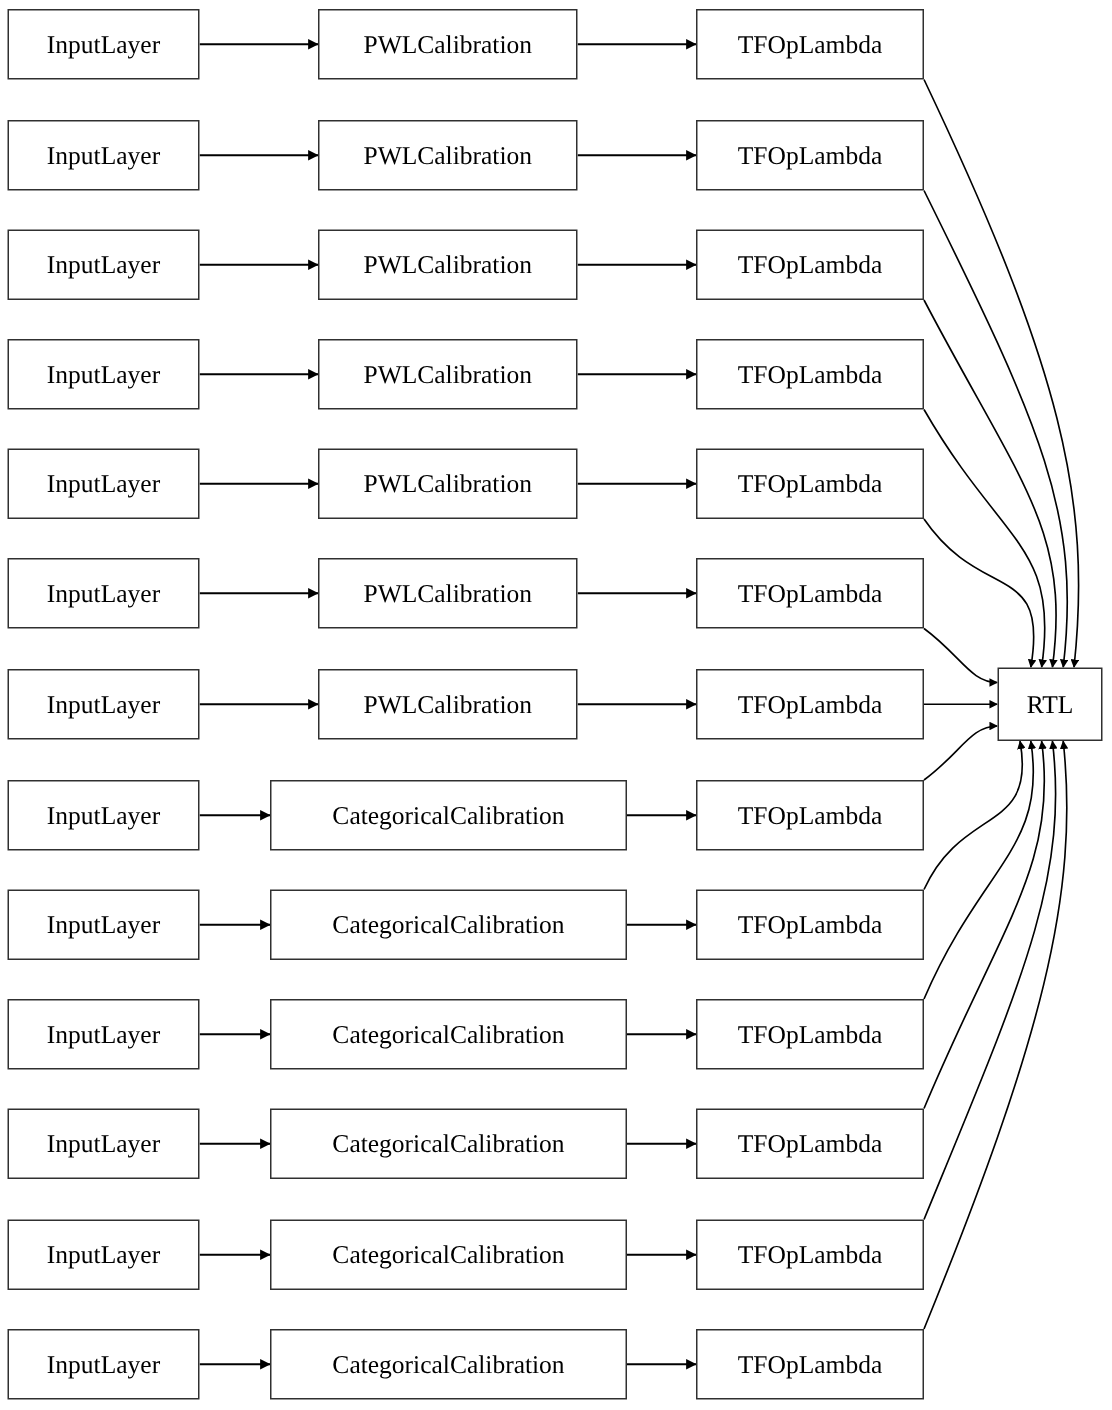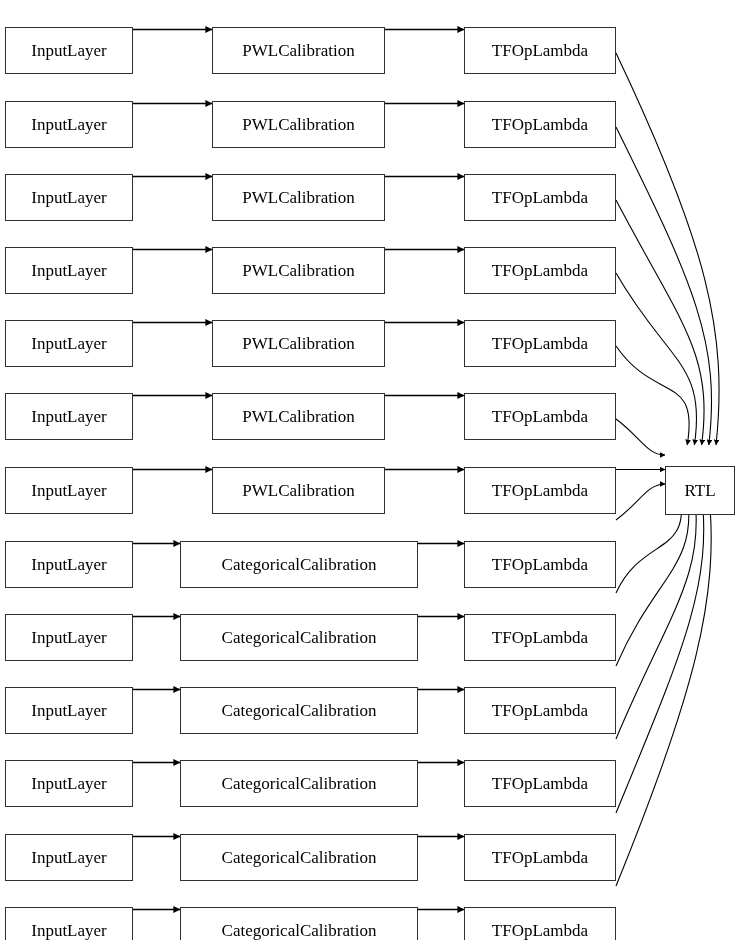--- a/index.html
+++ b/index.html
@@ -30,21 +30,20 @@
     border: 1px solid #303030;
     background: #ffffff;
     display: flex;
     align-items: center;
     justify-content: center;
     font-size: 17px;
     color: #000000;
     line-height: 1;
     white-space: nowrap;
     z-index: 2;
-    margin-top: 21px;
   }
   .node-label {
     display: block;
     padding-bottom: 1px;
   }
 </style>
 </head>
 <body>
 
 <div id="canvas">

